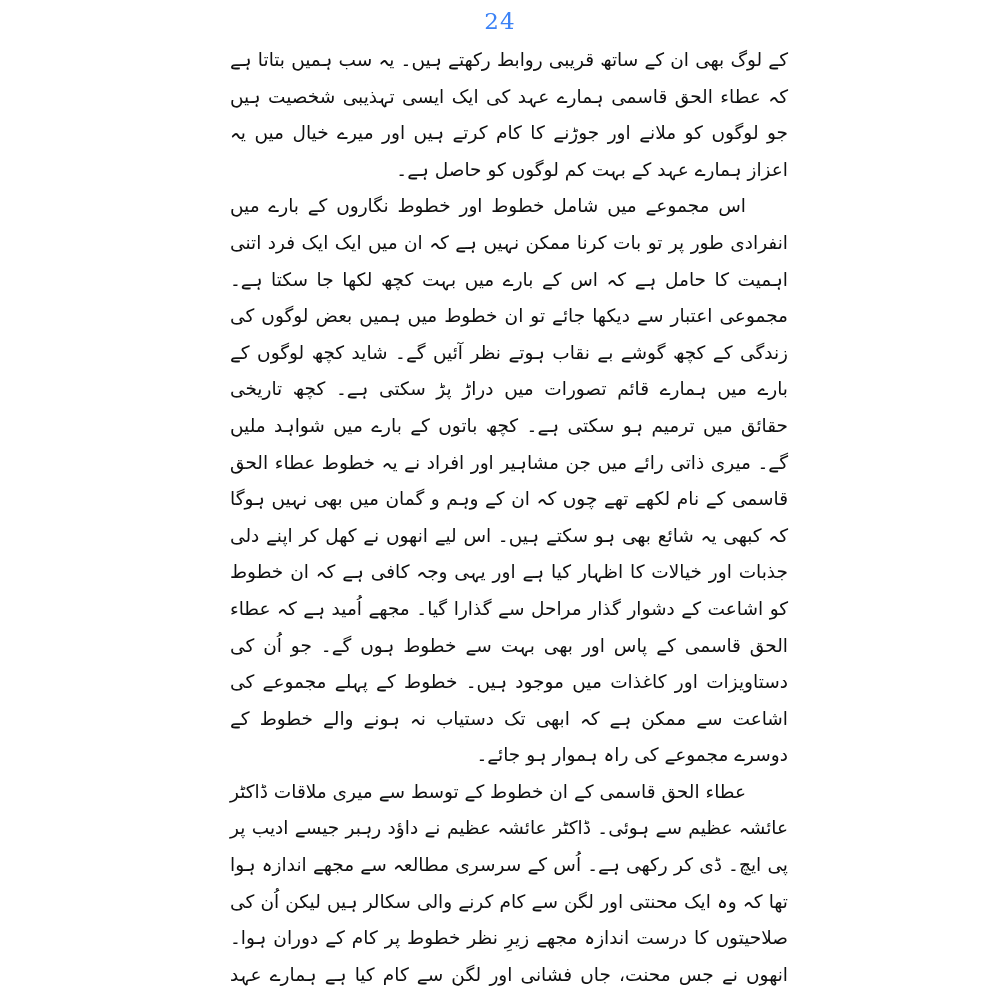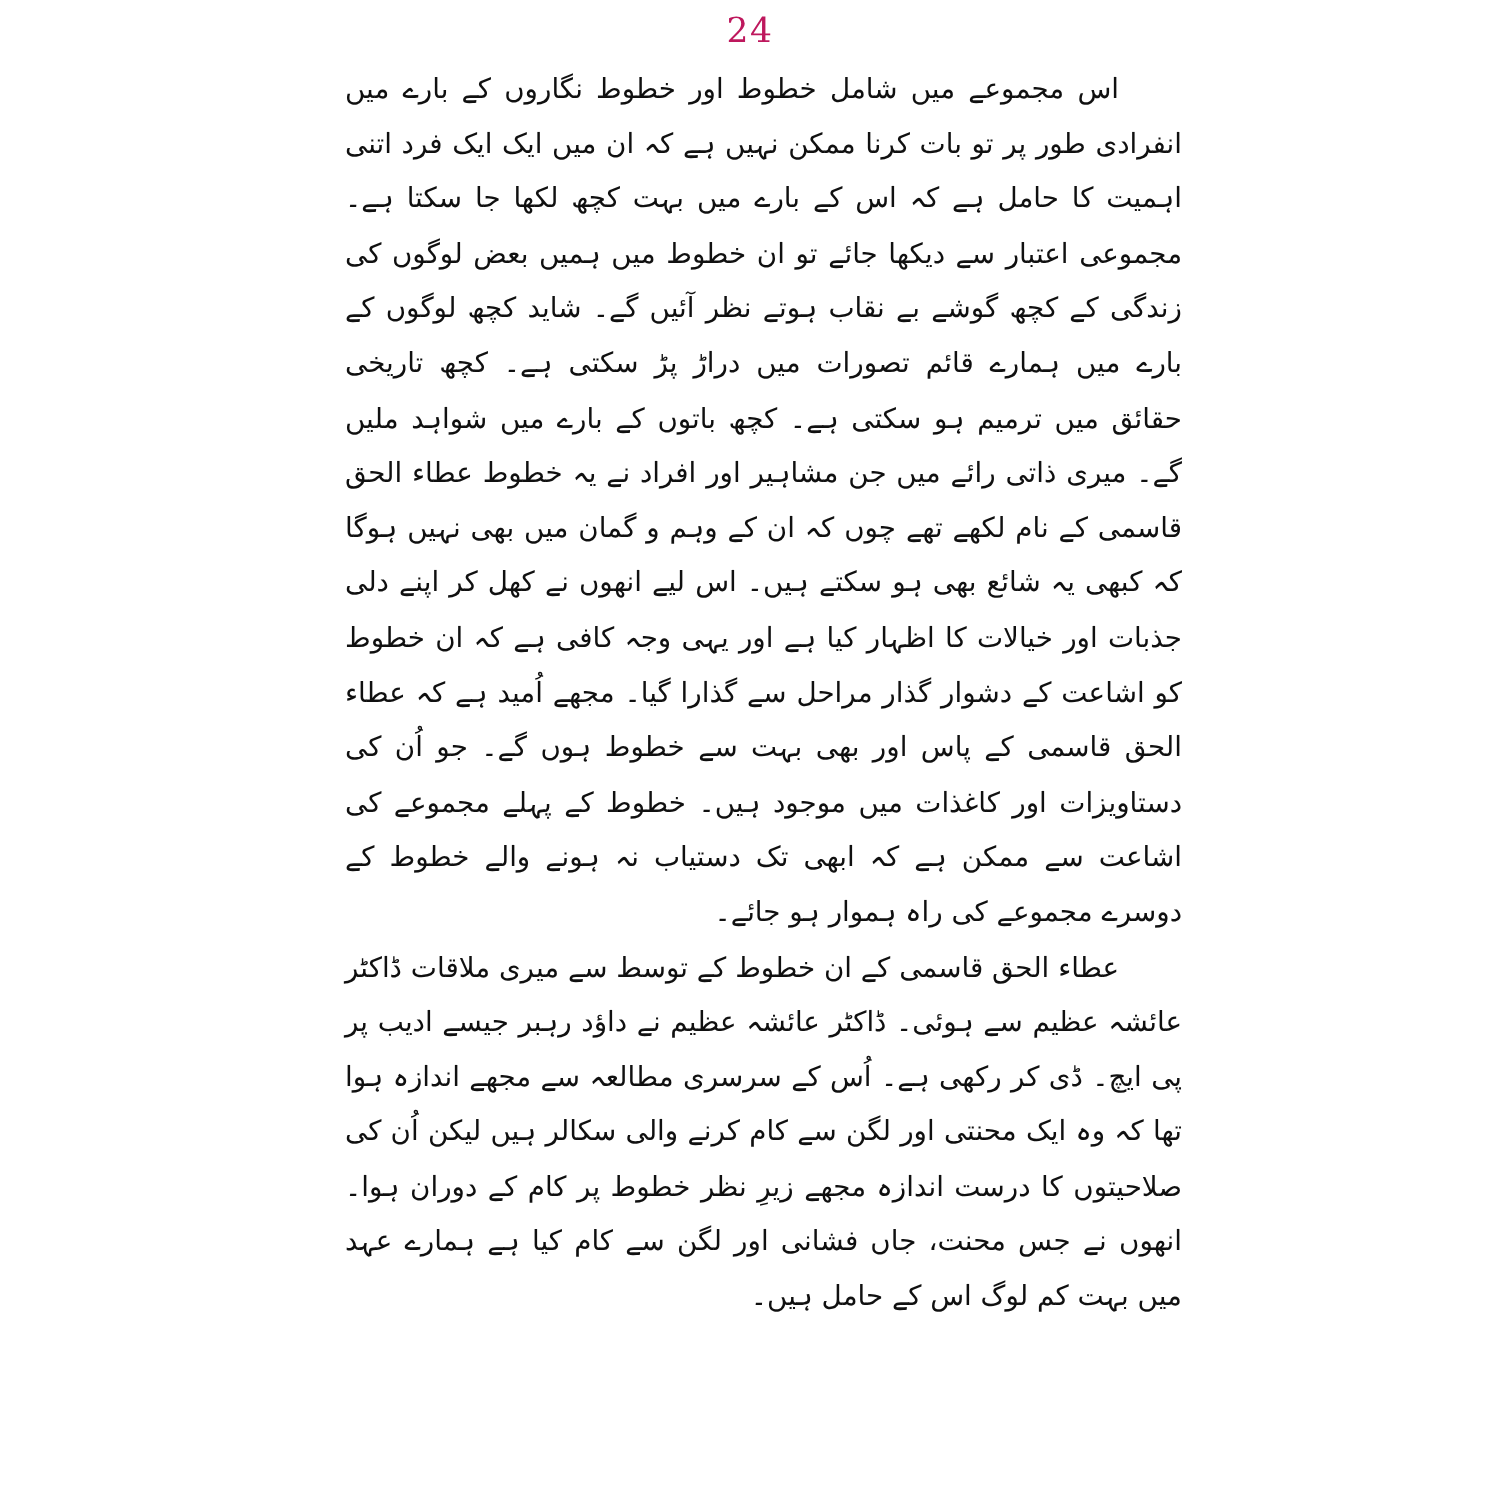--- a/index.html
+++ b/index.html
@@ -19,21 +19,21 @@
     font-family: "DejaVu Sans", sans-serif;
   }
   .page-number {
     position: absolute;
     top: 8px;
     left: 0;
     width: 1000px;
     text-align: center;
     font-family: "DejaVu Serif", "Liberation Serif", serif;
     font-size: 23px;
-    color: #be185d;
+    color: #3b82f6;
     letter-spacing: 1px;
   }
   .text-block {
     position: absolute;
     top: 42px;
     left: 230px;
     width: 558px;
     direction: rtl;
     unicode-bidi: embed;
     font-size: 18.5px;
@@ -51,18 +51,19 @@
   }
 </style>
 </head>
 <body>
 
 <div class="page">
 
   <div class="page-number">24</div>
 
   <div class="text-block">
+    <p class="no-indent">کے لوگ بھی ان کے ساتھ قریبی روابط رکھتے ہیں۔ یہ سب ہمیں بتاتا ہے کہ عطاء الحق قاسمی ہمارے عہد کی ایک ایسی تہذیبی شخصیت ہیں جو لوگوں کو ملانے اور جوڑنے کا کام کرتے ہیں اور میرے خیال میں یہ اعزاز ہمارے عہد کے بہت کم لوگوں کو حاصل ہے۔</p>
     <p>اس مجموعے میں شامل خطوط اور خطوط نگاروں کے بارے میں انفرادی طور پر تو بات کرنا ممکن نہیں ہے کہ ان میں ایک ایک فرد اتنی اہمیت کا حامل ہے کہ اس کے بارے میں بہت کچھ لکھا جا سکتا ہے۔ مجموعی اعتبار سے دیکھا جائے تو ان خطوط میں ہمیں بعض لوگوں کی زندگی کے کچھ گوشے بے نقاب ہوتے نظر آئیں گے۔ شاید کچھ لوگوں کے بارے میں ہمارے قائم تصورات میں دراڑ پڑ سکتی ہے۔ کچھ تاریخی حقائق میں ترمیم ہو سکتی ہے۔ کچھ باتوں کے بارے میں شواہد ملیں گے۔ میری ذاتی رائے میں جن مشاہیر اور افراد نے یہ خطوط عطاء الحق قاسمی کے نام لکھے تھے چوں کہ ان کے وہم و گمان میں بھی نہیں ہوگا کہ کبھی یہ شائع بھی ہو سکتے ہیں۔ اس لیے انھوں نے کھل کر اپنے دلی جذبات اور خیالات کا اظہار کیا ہے اور یہی وجہ کافی ہے کہ ان خطوط کو اشاعت کے دشوار گذار مراحل سے گذارا گیا۔ مجھے اُمید ہے کہ عطاء الحق قاسمی کے پاس اور بھی بہت سے خطوط ہوں گے۔ جو اُن کی دستاویزات اور کاغذات میں موجود ہیں۔ خطوط کے پہلے مجموعے کی اشاعت سے ممکن ہے کہ ابھی تک دستیاب نہ ہونے والے خطوط کے دوسرے مجموعے کی راہ ہموار ہو جائے۔</p>
     <p>عطاء الحق قاسمی کے ان خطوط کے توسط سے میری ملاقات ڈاکٹر عائشہ عظیم سے ہوئی۔ ڈاکٹر عائشہ عظیم نے داؤد رہبر جیسے ادیب پر پی ایچ۔ ڈی کر رکھی ہے۔ اُس کے سرسری مطالعہ سے مجھے اندازہ ہوا تھا کہ وہ ایک محنتی اور لگن سے کام کرنے والی سکالر ہیں لیکن اُن کی صلاحیتوں کا درست اندازہ مجھے زیرِ نظر خطوط پر کام کے دوران ہوا۔ انھوں نے جس محنت، جاں فشانی اور لگن سے کام کیا ہے ہمارے عہد میں بہت کم لوگ اس کے حامل ہیں۔</p>
 
   </div>
 
 </div>
 
 </body></html>

